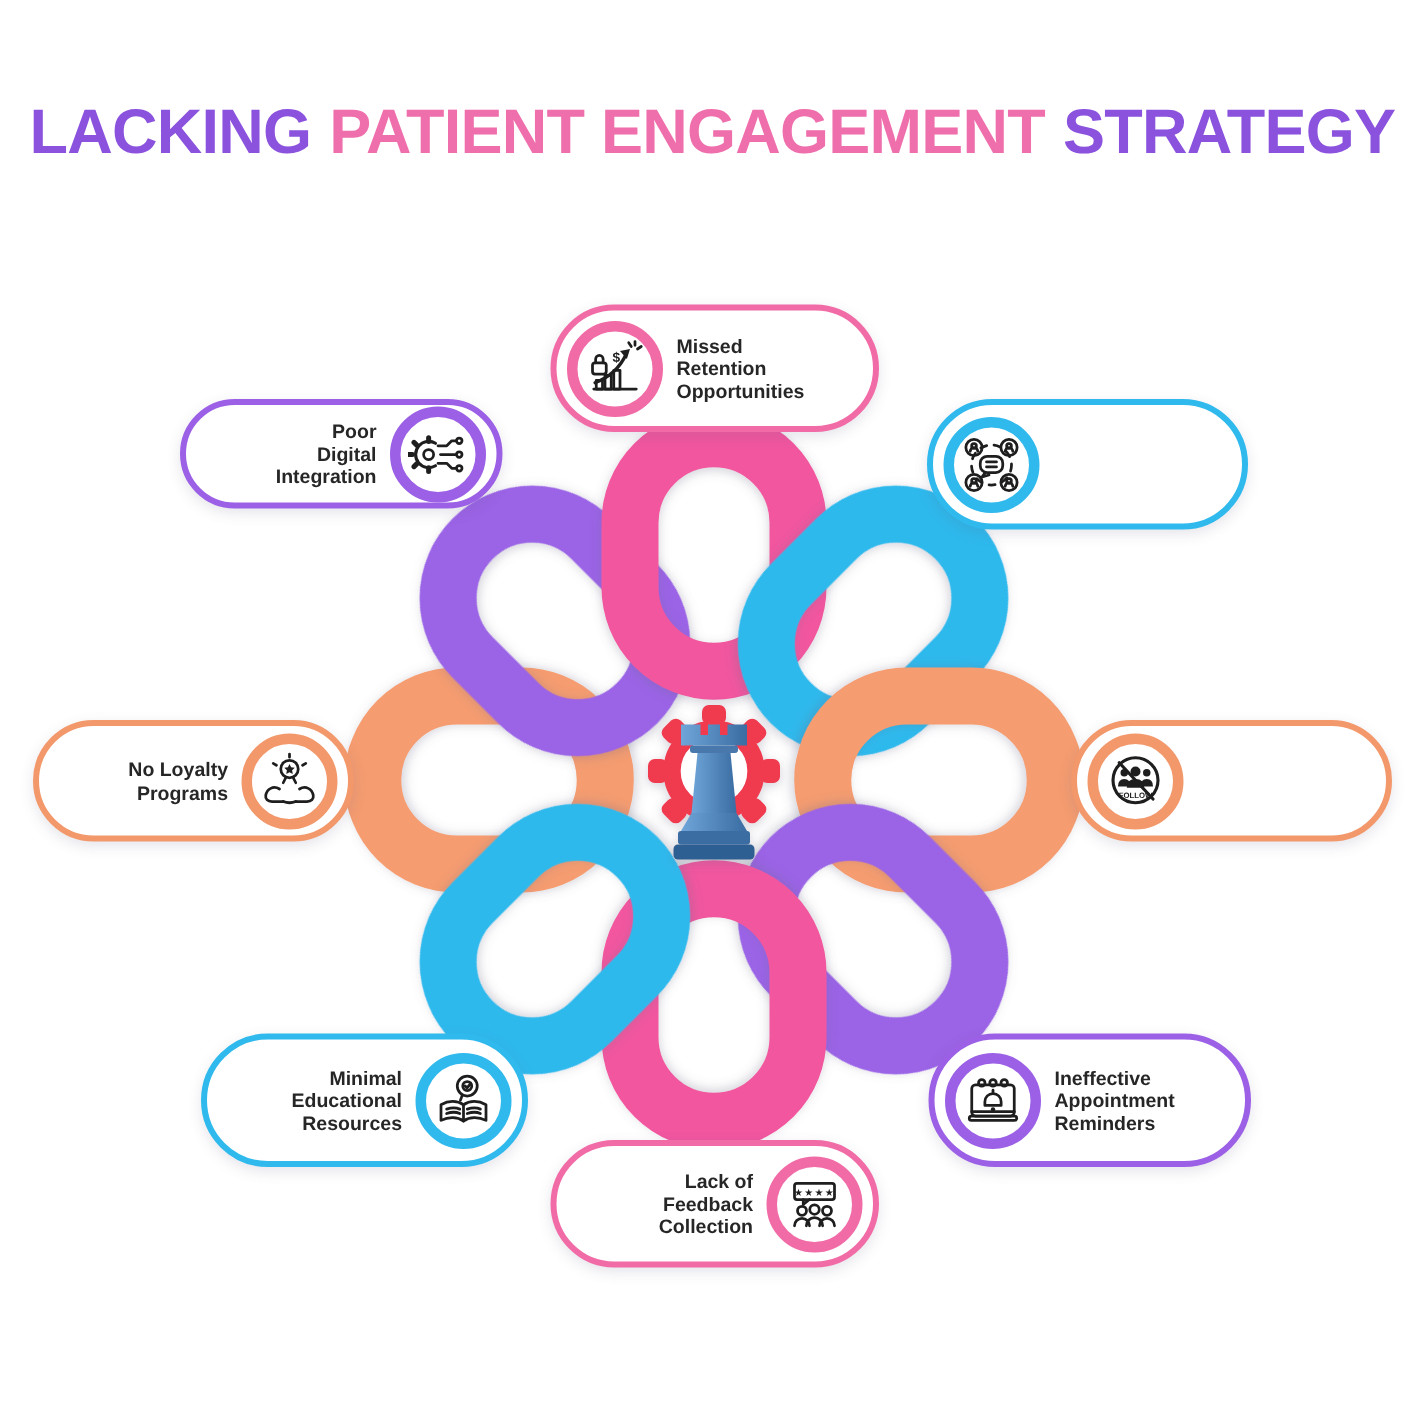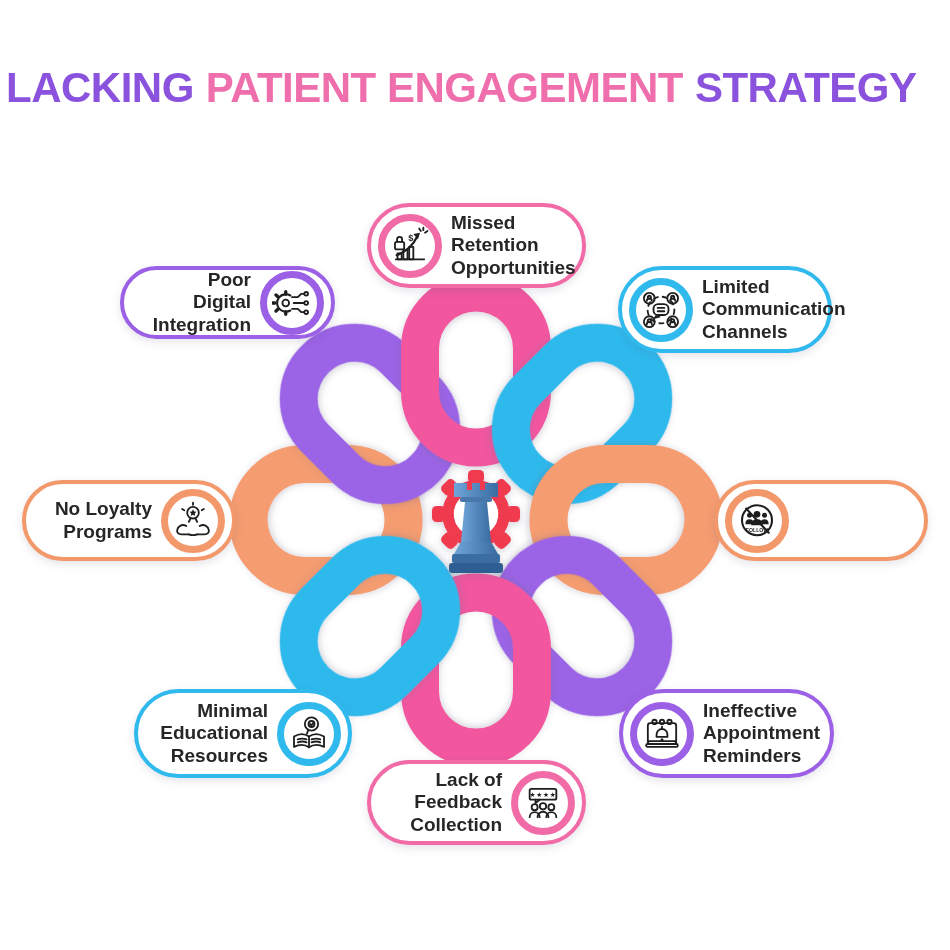--- a/index.html
+++ b/index.html
@@ -1,29 +1,29 @@
 <!DOCTYPE html>
 <html><head>
 <meta charset="utf-8">
 <style>
   html,body{margin:0;padding:0;background:#fff;}
   .canvas{position:relative;width:950px;height:950px;background:#fff;overflow:hidden;
           font-family:"Liberation Sans",sans-serif;}
-  .title{position:absolute;left:0;top:64px;width:100%;text-align:left;
+  .title{position:absolute;left:0;top:64px;width:100%;text-align:center;
          font-size:42px;font-weight:800;letter-spacing:-.5px;white-space:nowrap;}
   .title span{margin:0 6px;}
   .knot{position:absolute;left:0;top:0;z-index:1;}
   .pill{position:absolute;z-index:3;background:#fff;border:4px solid var(--c);
         border-radius:60px;display:flex;align-items:center;gap:9px;box-sizing:border-box;
         padding:0 7px;box-shadow:0 3px 9px rgba(95,95,130,.16);}
   .pill.icon-right{flex-direction:row-reverse;}
   .badge{flex:0 0 auto;width:64px;height:64px;border-radius:50%;border:7px solid var(--c);
          background:#fff;display:flex;align-items:center;justify-content:center;box-sizing:border-box;}
   .badge svg{width:40px;height:40px;display:block;}
-  .pill-label{flex:1;font-size:19px;line-height:1.16;font-weight:700;color:#262626;
+  .pill-label{flex:1;font-size:13px;line-height:1.16;font-weight:700;color:#262626;
               white-space:pre-line;}
   .icon-right .pill-label{text-align:right;}
   .p-top{left:367px;top:203px;width:219px;height:85px}
   .p-tr {left:618px;top:266px;width:214px;height:87px}
   .p-r  {left:714px;top:480px;width:214px;height:81px}
   .p-br {left:619px;top:689px;width:215px;height:89px}
   .p-b  {left:367px;top:760px;width:219px;height:85px}
   .p-bl {left:134px;top:689px;width:218px;height:89px}
   .p-l  {left:22px; top:480px;width:214px;height:81px}
   .p-tl {left:120px;top:266px;width:215px;height:73px}
@@ -121,23 +121,20 @@
             <path class="li" d="M7 41 a3 3 0 0 1 6 0"></path>
           <circle class="li" cx="38" cy="38" r="6.5" fill="#fff"></circle>
           <circle class="li" cx="38" cy="36.8" r="1.9"></circle>
             <path class="li" d="M35 41 a3 3 0 0 1 6 0"></path>
         </g>
         <rect class="li" x="15" y="17" width="18" height="13" rx="5.5" fill="#fff"></rect>
         <path class="li" d="M19 30 l-2.5 3.5 5.5 -1.5"></path>
         <path class="li" d="M20 21.5 h8 M20 25.5 h8"></path>
       </svg>
     </div>
-    <div class="pill-label">Limited
-Communication
-Channels</div>
   </div>
 
   <div class="pill p-r" style="--c: #F2986B;">
     <div class="badge">
       <svg viewBox="0 0 48 48">
         <circle class="li" cx="24" cy="23" r="18" style="stroke-width:2.5"></circle>
         <circle class="lif" cx="15" cy="17" r="3"></circle>
         <path class="lif" d="M10 28 q0 -6 5 -6 q5 0 5 6 z"></path>
         <circle class="lif" cx="33" cy="17" r="3"></circle>
         <path class="lif" d="M28 28 q0 -6 5 -6 q5 0 5 6 z"></path>

